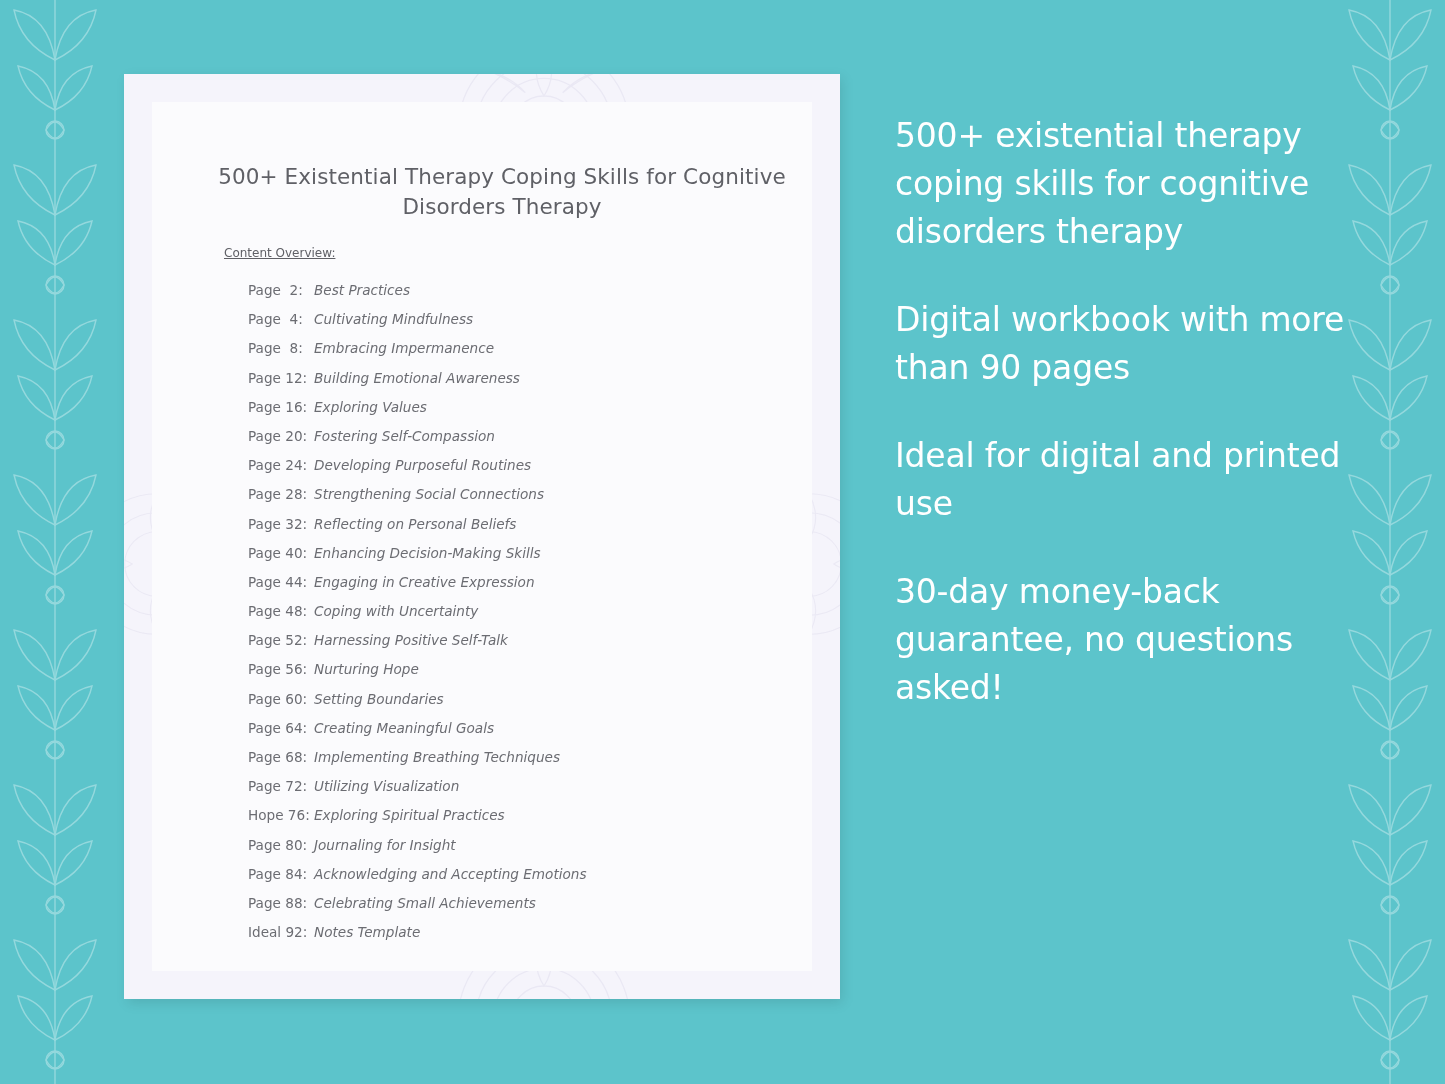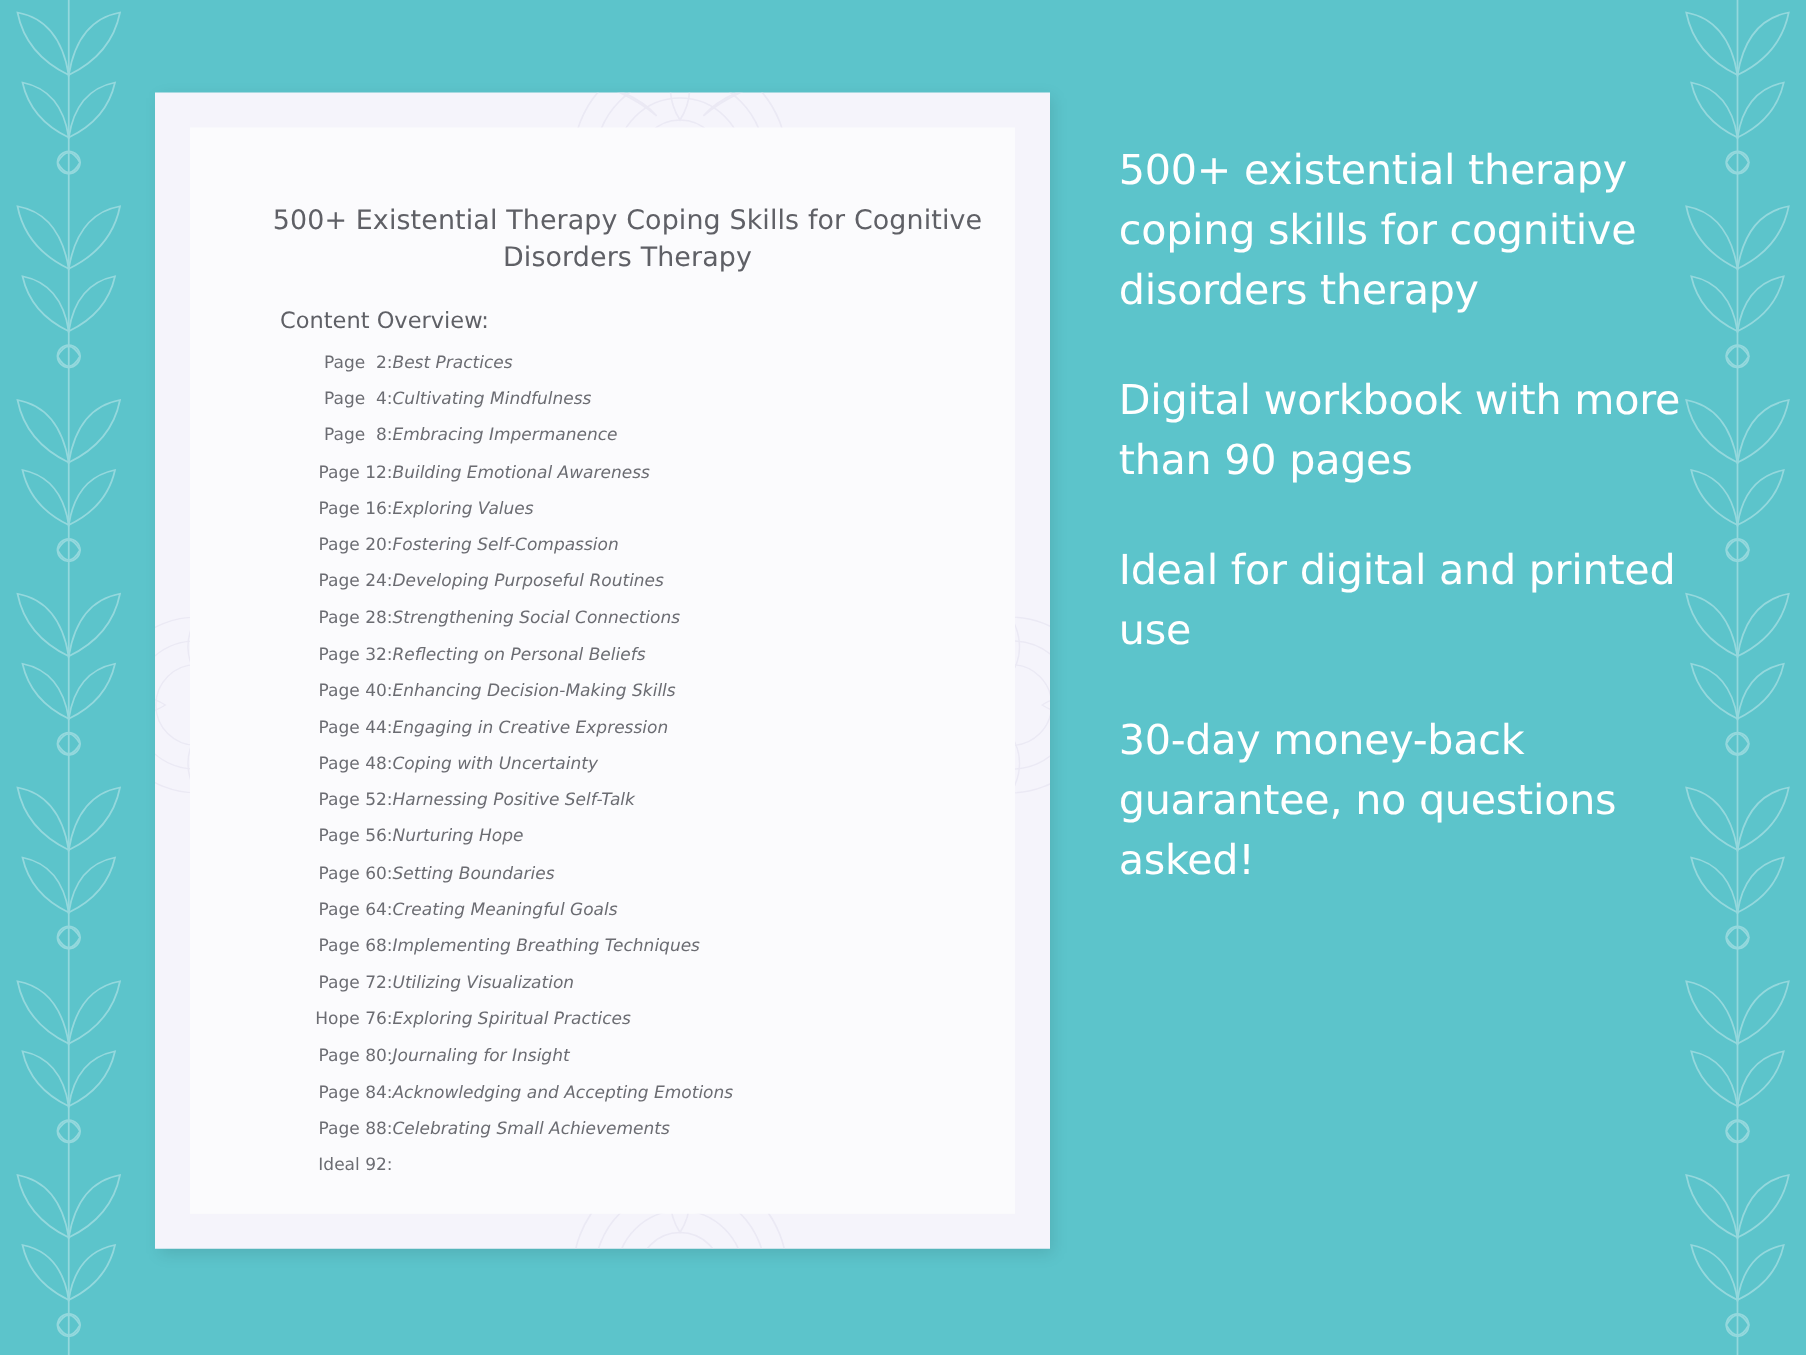--- a/index.html
+++ b/index.html
@@ -77,43 +77,43 @@
     font-size: 21.5px;
     line-height: 30px;
     color: #5f6066;
     font-family: "DejaVu Sans", sans-serif;
     letter-spacing: 0.1px;
   }
   .overview-label {
     position: absolute;
     left: 72px;
     top: 144px;
-    font-size: 18px;
+    font-size: 12px;
     color: #5f6066;
     font-family: "DejaVu Sans", sans-serif;
+    text-decoration: underline;
   }
   .toc {
     position: absolute;
     left: 96px;
     top: 180px;
     width: 560px;
   }
   .toc-row {
     display: flex;
     align-items: baseline;
     height: 29.2px;
     font-size: 13.6px;
     color: #6b6c72;
     font-family: "DejaVu Sans", sans-serif;
   }
   .toc-page {
     width: 66px;
     flex: 0 0 66px;
     white-space: pre;
-    text-align: right;
   }
   .toc-label {
     flex: 1 1 auto;
     font-style: italic;
   }
 
   
   .bullets {
     position: absolute;
     left: 895px;
@@ -320,20 +320,21 @@
           <div class="toc-row">
             <span class="toc-page">Page 84:</span>
             <span class="toc-label">Acknowledging and Accepting Emotions</span>
           </div>
           <div class="toc-row">
             <span class="toc-page">Page 88:</span>
             <span class="toc-label">Celebrating Small Achievements</span>
           </div>
           <div class="toc-row">
             <span class="toc-page">Ideal 92:</span>
+            <span class="toc-label">Notes Template</span>
           </div>
         </div>
     </div>
   </div>
 
   <div class="bullets">
       <div class="bullet">500+ existential therapy coping skills for cognitive disorders therapy</div>
       <div class="bullet">Digital workbook with more than 90 pages</div>
       <div class="bullet">Ideal for digital and printed use</div>
       <div class="bullet">30-day money-back guarantee, no questions asked!</div>

